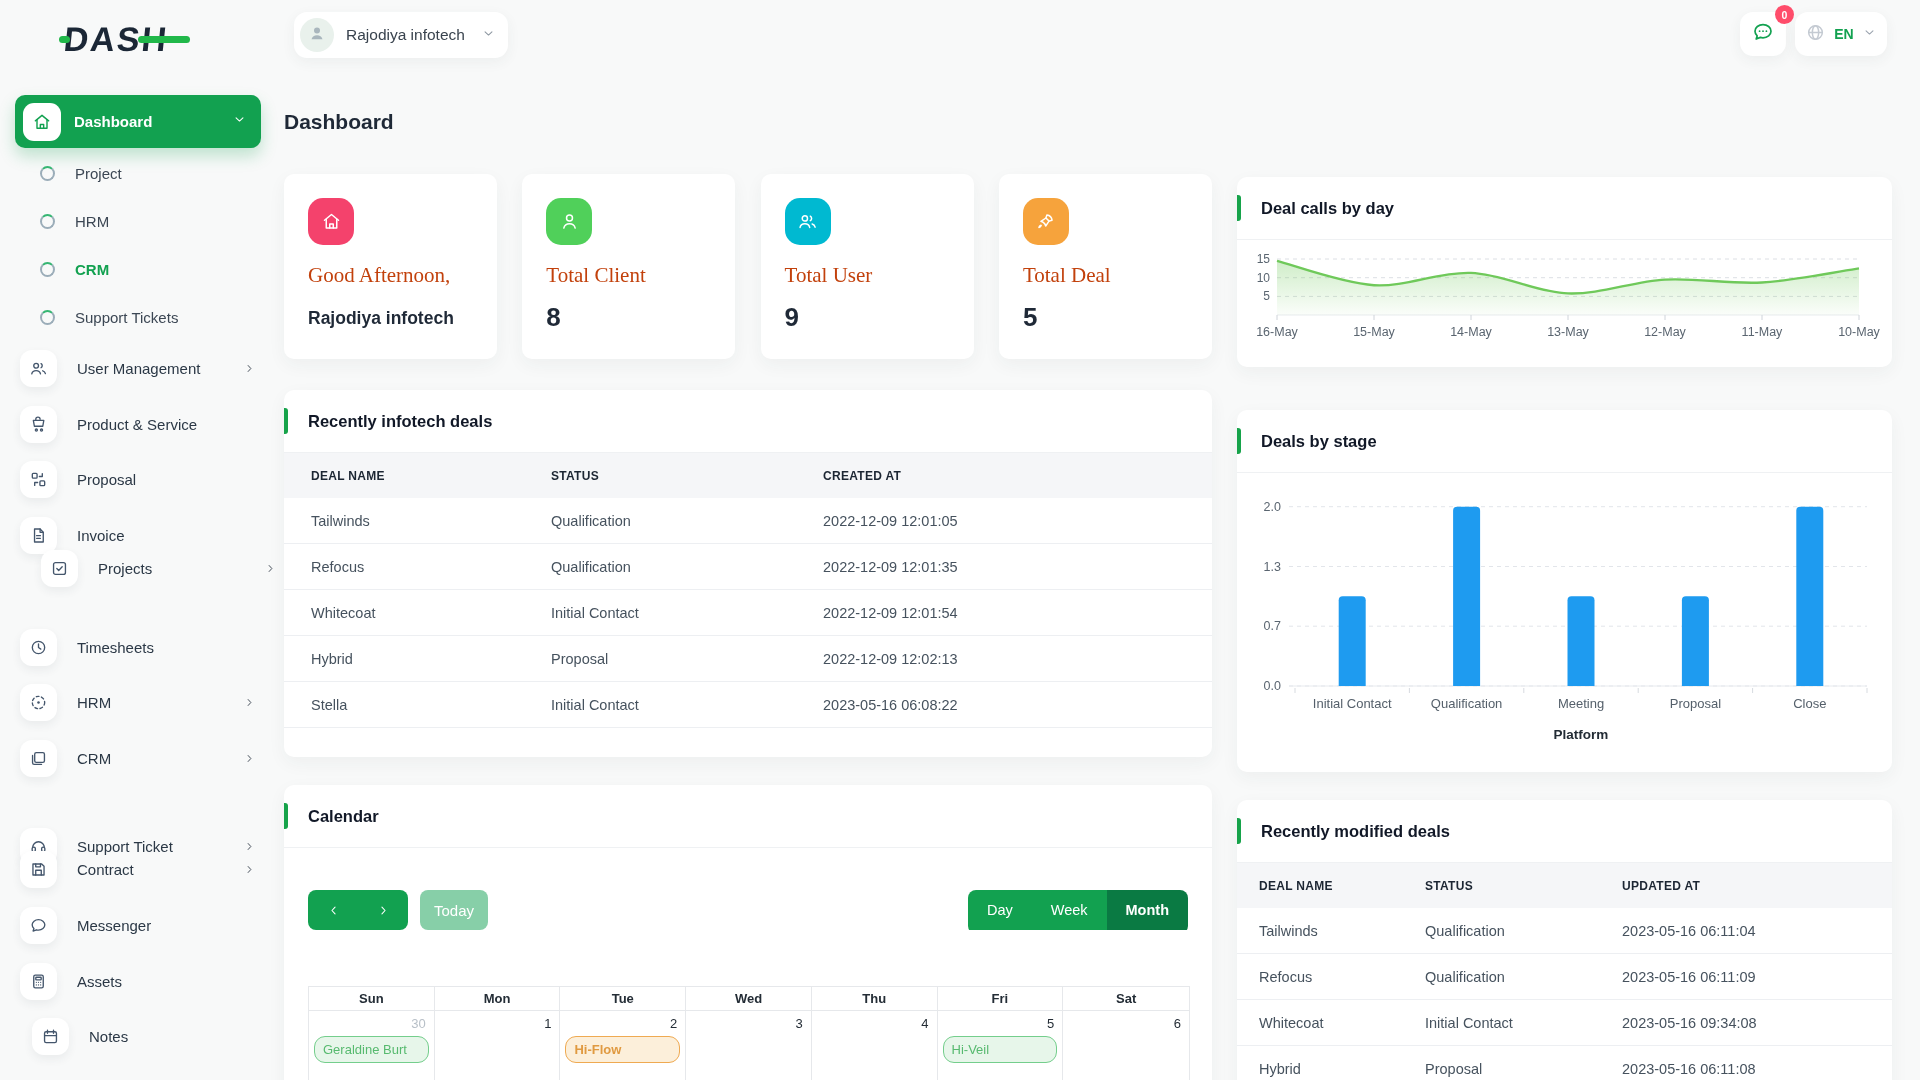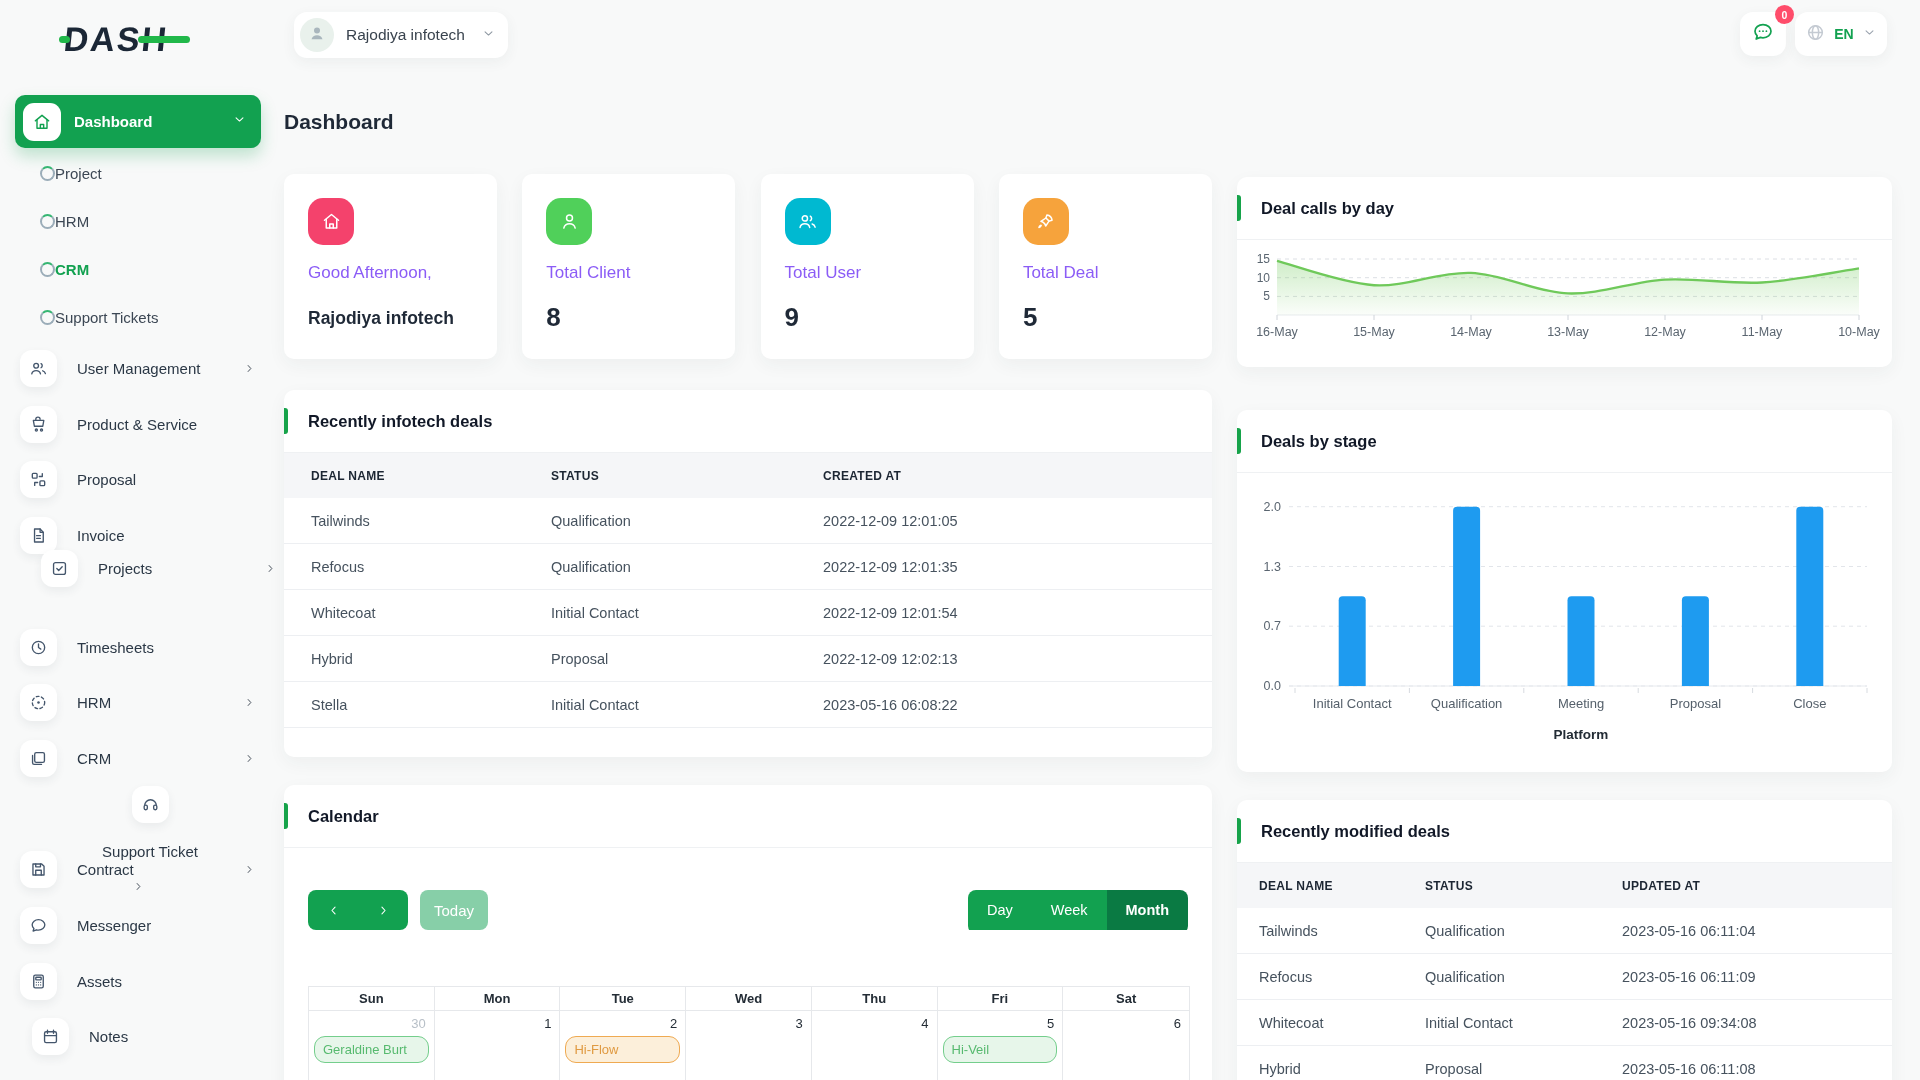--- a/index.html
+++ b/index.html
@@ -24,36 +24,36 @@
   .badge{position:absolute;top:-7px;right:-8px;width:19px;height:19px;border-radius:50%;
     background:#ff4d6b;color:#fff;font-size:10.5px;font-weight:bold;display:flex;align-items:center;justify-content:center;}
   .lang-pill{left:1795px;top:12px;width:92px;height:44px;justify-content:center;gap:8px;cursor:pointer;}
   .lang-code{font-size:14px;font-weight:bold;color:#12a150;}
   
   .side-row{position:absolute;left:0;width:260px;display:flex;align-items:center;}
   .dash-btn{left:15px;width:224px;height:53px;background:#12a150;border-radius:10px;
     box-shadow:0 8px 16px rgba(18,161,80,.25);padding:0 14px 0 8px;gap:13px;cursor:pointer;}
   .dash-btn .white-box{width:38px;height:38px;background:#fff;border-radius:11px;display:flex;align-items:center;justify-content:center;}
   .dash-btn .lbl{color:#fff;font-weight:bold;font-size:15px;flex:1;}
-  .sub-row{height:48px;padding-left:40px;gap:0;cursor:pointer;}
+  .sub-row{height:48px;padding-left:40px;gap:20px;cursor:pointer;}
   .ring{width:11px;height:11px;border-radius:50%;border:2.5px solid #9badb9;border-top-color:#36b673;flex:0 0 auto;}
   .sub-lbl{font-size:15px;color:#3c4754;}
   .sub-lbl.active{color:#12a150;font-weight:bold;}
   .item-row{height:56px;padding-left:20px;gap:20px;cursor:pointer;}
   .squircle{width:37px;height:37px;background:#fff;border-radius:12px;box-shadow:0 4px 10px rgba(40,55,70,.07);
     display:flex;align-items:center;justify-content:center;flex:0 0 auto;}
   .item-lbl{font-size:15px;font-weight:400;color:#2b3846;flex:1;}
   .chev-right{margin-right:24px;display:flex;}
   
   .page-title{position:absolute;left:284px;top:96px;font-size:21px;font-weight:bold;color:#1f2937;}
   .card{position:absolute;top:174px;height:185px;width:213px;background:#fff;border-radius:10px;
     box-shadow:0 6px 18px rgba(40,50,60,.05);}
   .card .cicon{position:absolute;left:24px;top:24px;width:46px;height:47px;border-radius:15px;
     display:flex;align-items:center;justify-content:center;}
-  .card .clabel{position:absolute;left:24px;top:89px;font-size:17px;color:#8b5cf6;}
+  .card .clabel{position:absolute;left:24px;top:89px;font-size:21px;color:#c2410c;font-family:Liberation Serif, serif;}
   .card .cvalue{position:absolute;left:24px;top:128px;font-size:26px;font-weight:bold;color:#1f2937;}
   .card .cvalue.name{font-size:17.5px;top:134px;}
   .panel{position:absolute;background:#fff;border-radius:10px;box-shadow:0 6px 18px rgba(40,50,60,.05);}
   .panel-head{position:relative;height:62px;border-bottom:1px solid #eff1f3;display:flex;align-items:center;}
   .accent{position:absolute;left:0;top:18px;width:4px;height:26px;background:#16a34a;border-radius:0 3px 3px 0;}
   .panel-title{font-size:16.5px;font-weight:bold;color:#111827;margin-left:24px;}
   
   .tbl-row{display:grid;align-items:center;height:45px;border-bottom:1px solid #edeff2;}
   .tbl-head{background:#f5f6f8;font-size:12px;font-weight:bold;color:#1c2633;letter-spacing:.3px;border-bottom:none;}
   .tbl-left .tbl-row{grid-template-columns:240px 272px 1fr;padding-left:27px;}
@@ -77,21 +77,21 @@
     border-right:1px solid #e6e8eb;border-bottom:1px solid #e6e8eb;}
   .cal-grid-head .dow:last-child{border-right:none;}
   .cal-grid-body{display:grid;grid-template-columns:repeat(7,1fr);}
   .day-cell{height:96px;border-right:1px solid #e6e8eb;cursor:pointer;}
   .day-cell:last-child{border-right:none;}
   .day-num{text-align:right;padding:5px 8px 2px 0;font-size:13px;color:#242d36;}
   .day-num.muted{color:#b8c0c8;}
   .event{margin:3px 5px 1px;border-radius:11px;border:1px solid;font-size:13px;padding:5px 8px;cursor:pointer;
     white-space:nowrap;overflow:hidden;}
   .ev-green{background:#e7f6ea;border-color:#74ce8c;color:#57ba6f;}
-  .ev-orange{background:#fcefda;border-color:#efaa52;color:#e09a41;}
+  .ev-orange{background:#fcefda;border-color:#efaa52;color:#e09a41;font-weight:bold;}
 </style>
 </head>
 <body>
 
 <div class="logo">
   <span class="logo-text">DASH</span>
   <span class="logo-dot"></span>
   <span class="logo-bar"></span>
 </div>
 
@@ -252,21 +252,21 @@
           <path d="M4.5 8.2v9.3a2 2 0 0 0 2 2h9.3"></path>
         </svg>
       </span>
       <span class="item-lbl">CRM</span>
       <span class="chev-right">
         <svg width="13" height="13" viewBox="0 0 24 24" fill="none" stroke="#39434e" stroke-width="1.7" stroke-linecap="round" stroke-linejoin="round">
           <path d="m9.5 6.5 5 5.5-5 5.5"></path>
         </svg>
       </span>
     </div>
-    <div class="side-row item-row" style="top: 786px; flex-direction: column;">
+    <div class="side-row item-row" style="top: 818px;">
       <span class="squircle">
         <svg width="19" height="19" viewBox="0 0 24 24" fill="none" stroke="#44566c" stroke-width="1.7" stroke-linecap="round" stroke-linejoin="round">
           <path d="M4.6 13.4a7.4 7.4 0 0 1 14.8 0"></path>
           <rect x="4" y="12.8" width="4" height="5.8" rx="1.8"></rect>
           <rect x="16" y="12.8" width="4" height="5.8" rx="1.8"></rect>
         </svg>
       </span>
       <span class="item-lbl">Support Ticket</span>
       <span class="chev-right">
         <svg width="13" height="13" viewBox="0 0 24 24" fill="none" stroke="#39434e" stroke-width="1.7" stroke-linecap="round" stroke-linejoin="round">

